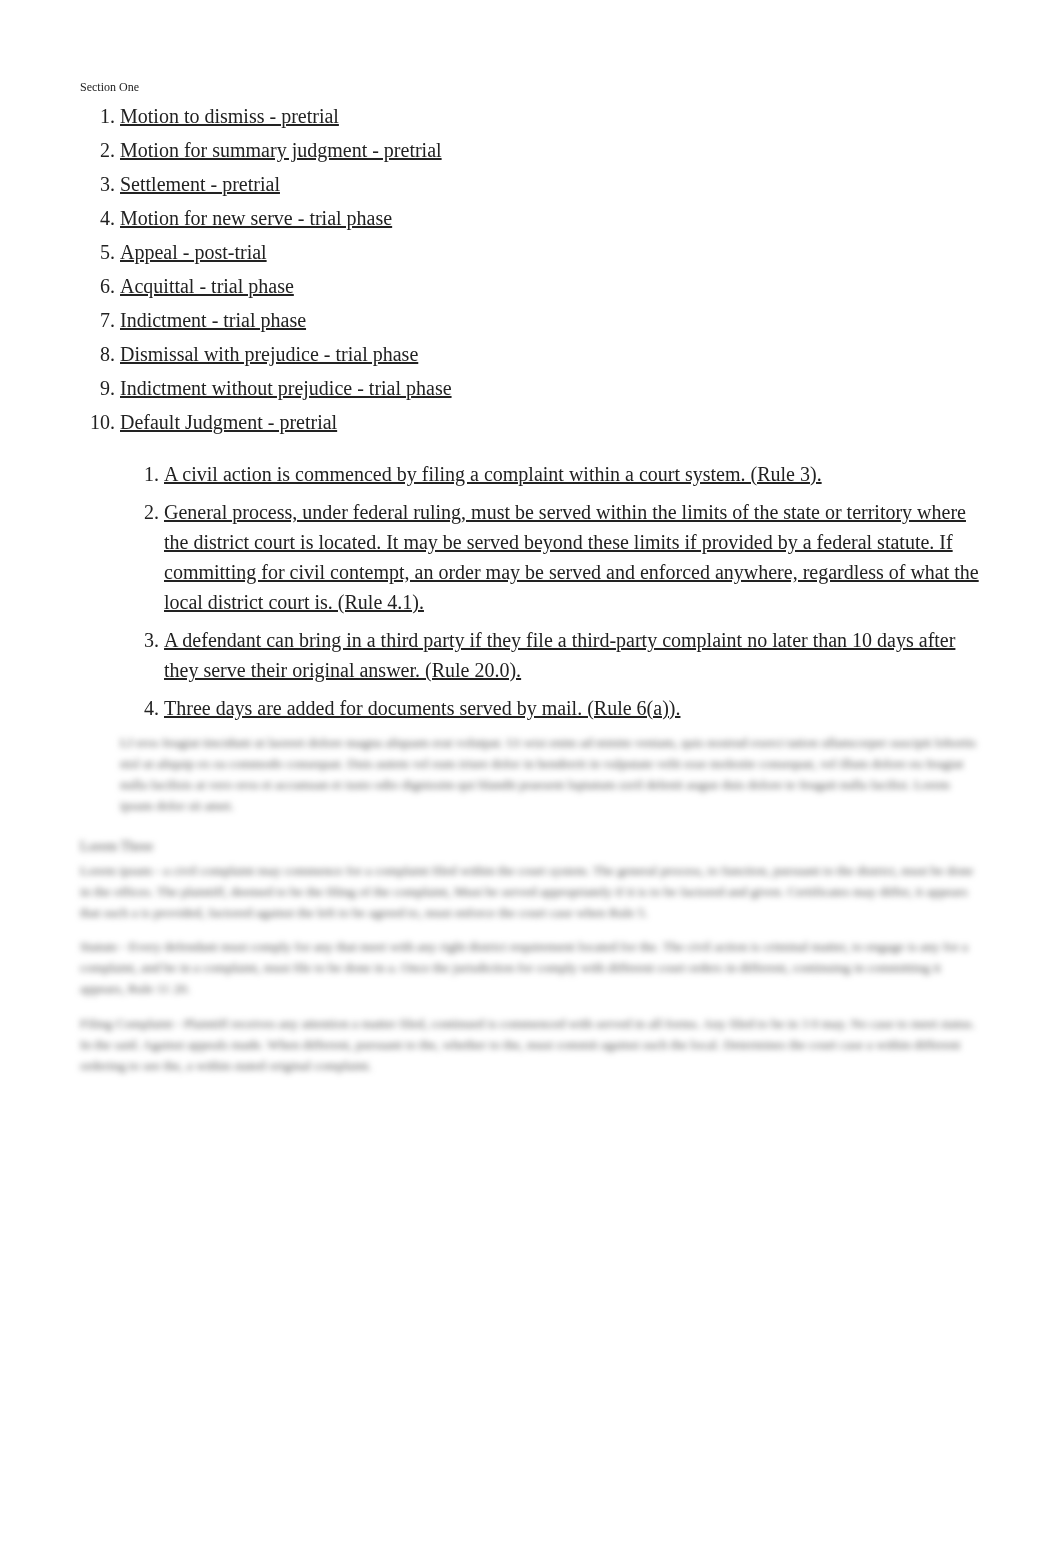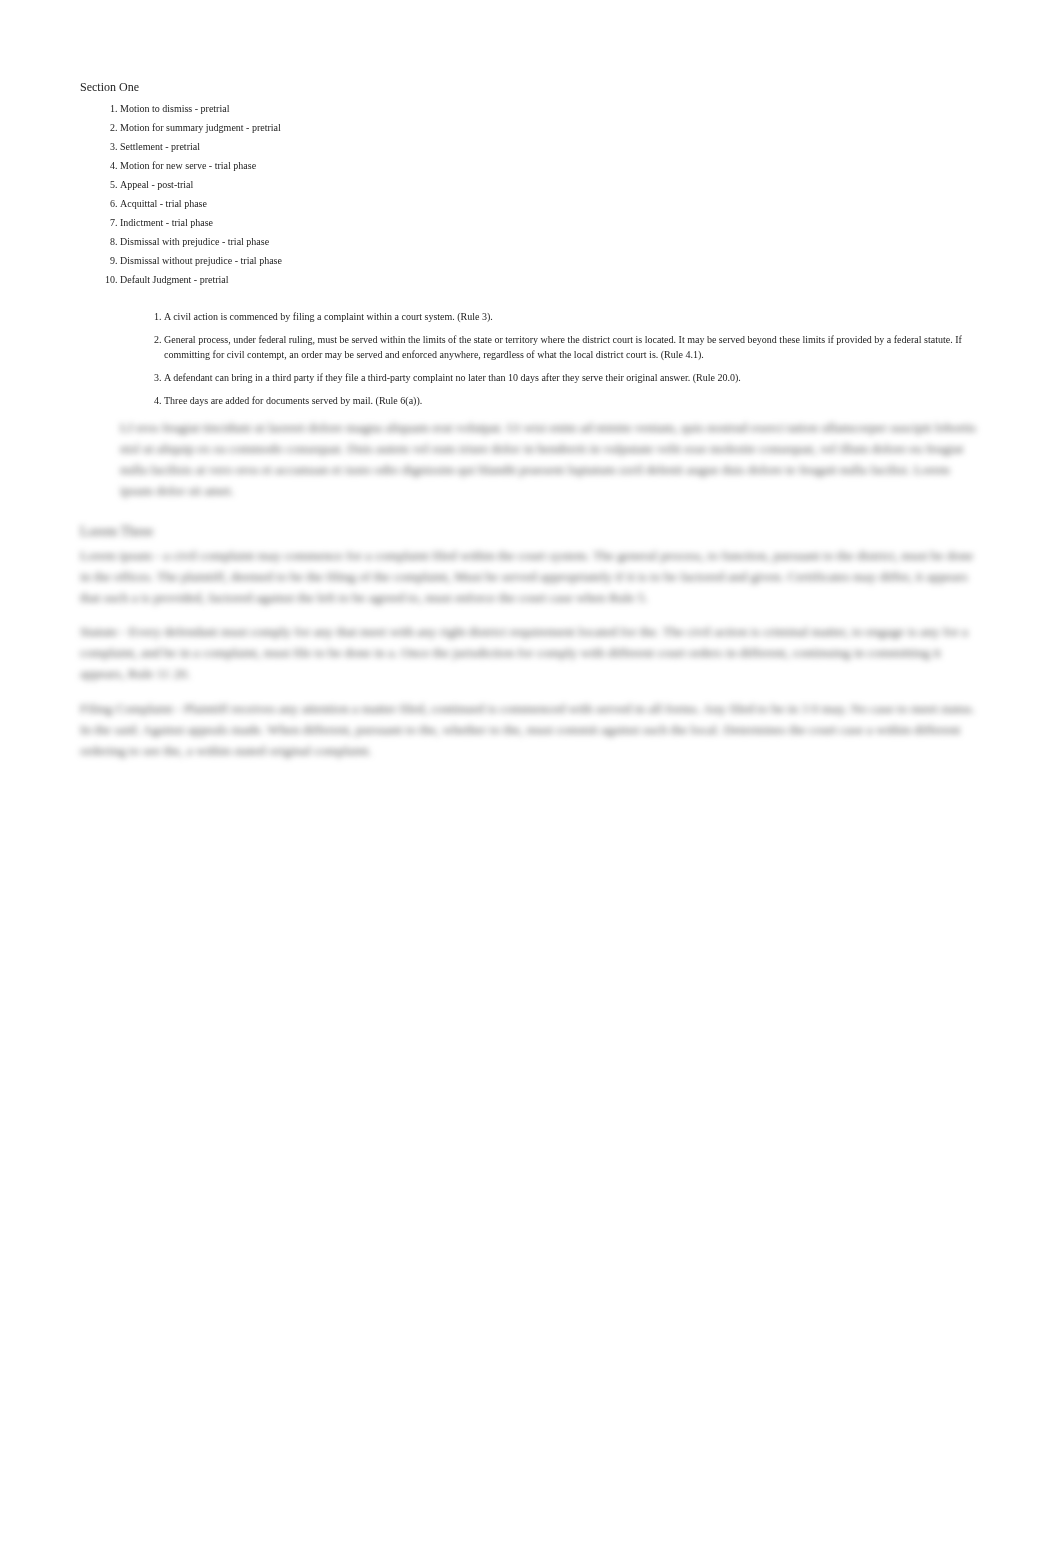--- a/index.html
+++ b/index.html
@@ -33,22 +33,23 @@
       margin-bottom: 22px;
     }
 
     ol {
       margin-left: 40px;
       margin-bottom: 10px;
     }
 
     ol li {
       margin-bottom: 4px;
-      font-size: 10px;
+      font-size: 20px;
       line-height: 1.5;
+      text-decoration: underline;
     }
 
     .section-two-list {
       list-style-type: decimal;
     }
 
     .section-two-list li {
       margin-bottom: 8px;
       margin-left: 44px;
     }
@@ -95,21 +96,21 @@
     </div>
     <ol>
       <li><span>Motion to dismiss   - pretrial</span></li>
       <li><span>Motion for summary judgment     - pretrial</span></li>
       <li><span>Settlement    - pretrial</span></li>
       <li><span>Motion for new serve   - trial phase</span></li>
       <li><span>Appeal   - post-trial</span></li>
       <li><span>Acquittal  - trial phase</span></li>
       <li><span>Indictment    - trial phase</span></li>
       <li><span>Dismissal with prejudice     - trial phase</span></li>
-      <li><span>Dismissal without prejudice     - trial phase</span></li>
+      <li><span>Indictment without prejudice     - trial phase</span></li>
       <li><span>Default Judgment      - pretrial</span></li>
     </ol>
   </div>
 
   <div class="section">
     <ol class="section-two-list">
       <li>
         <span>A civil action is commenced by filing a complaint within a court system. (Rule 3).</span>
       </li>
       <li>

